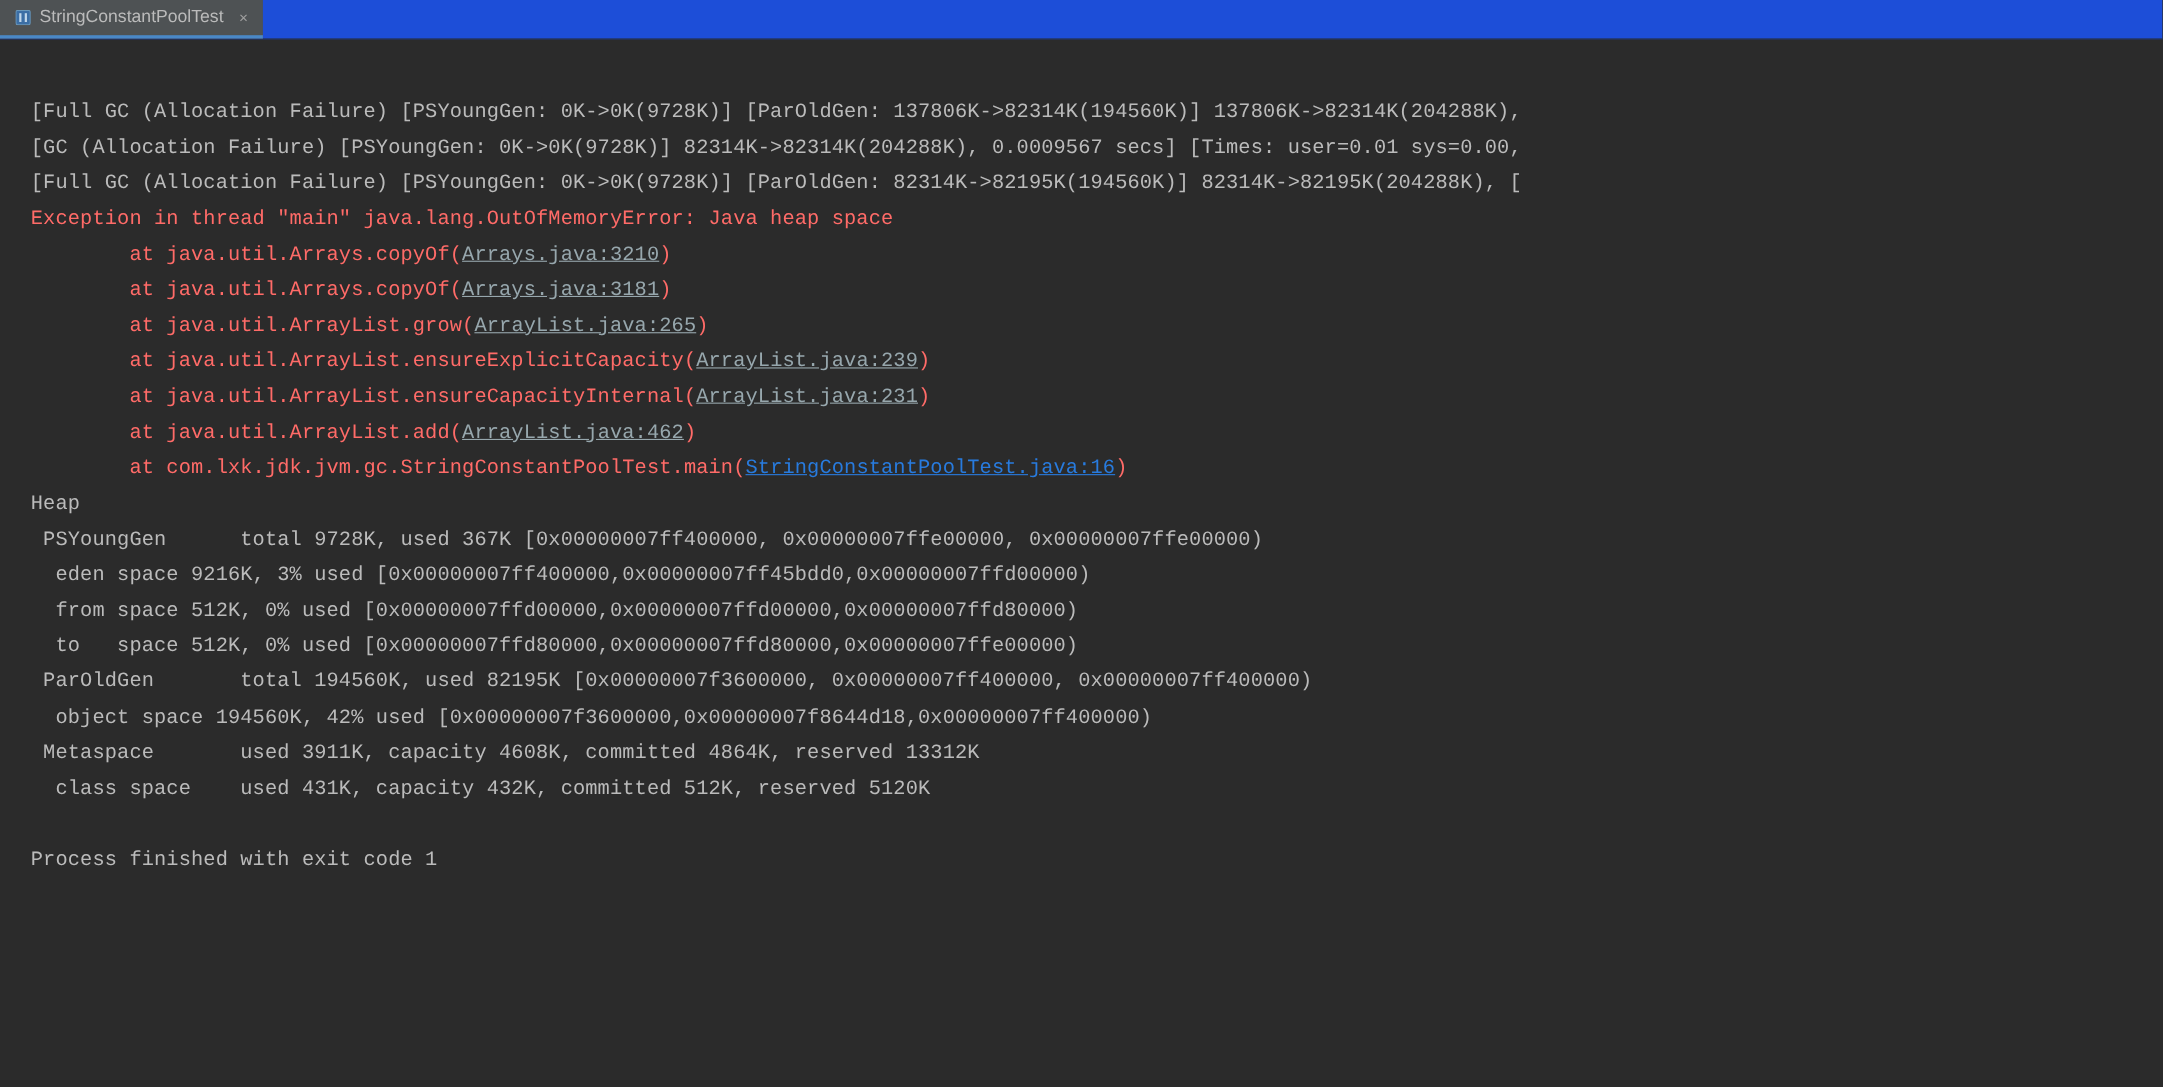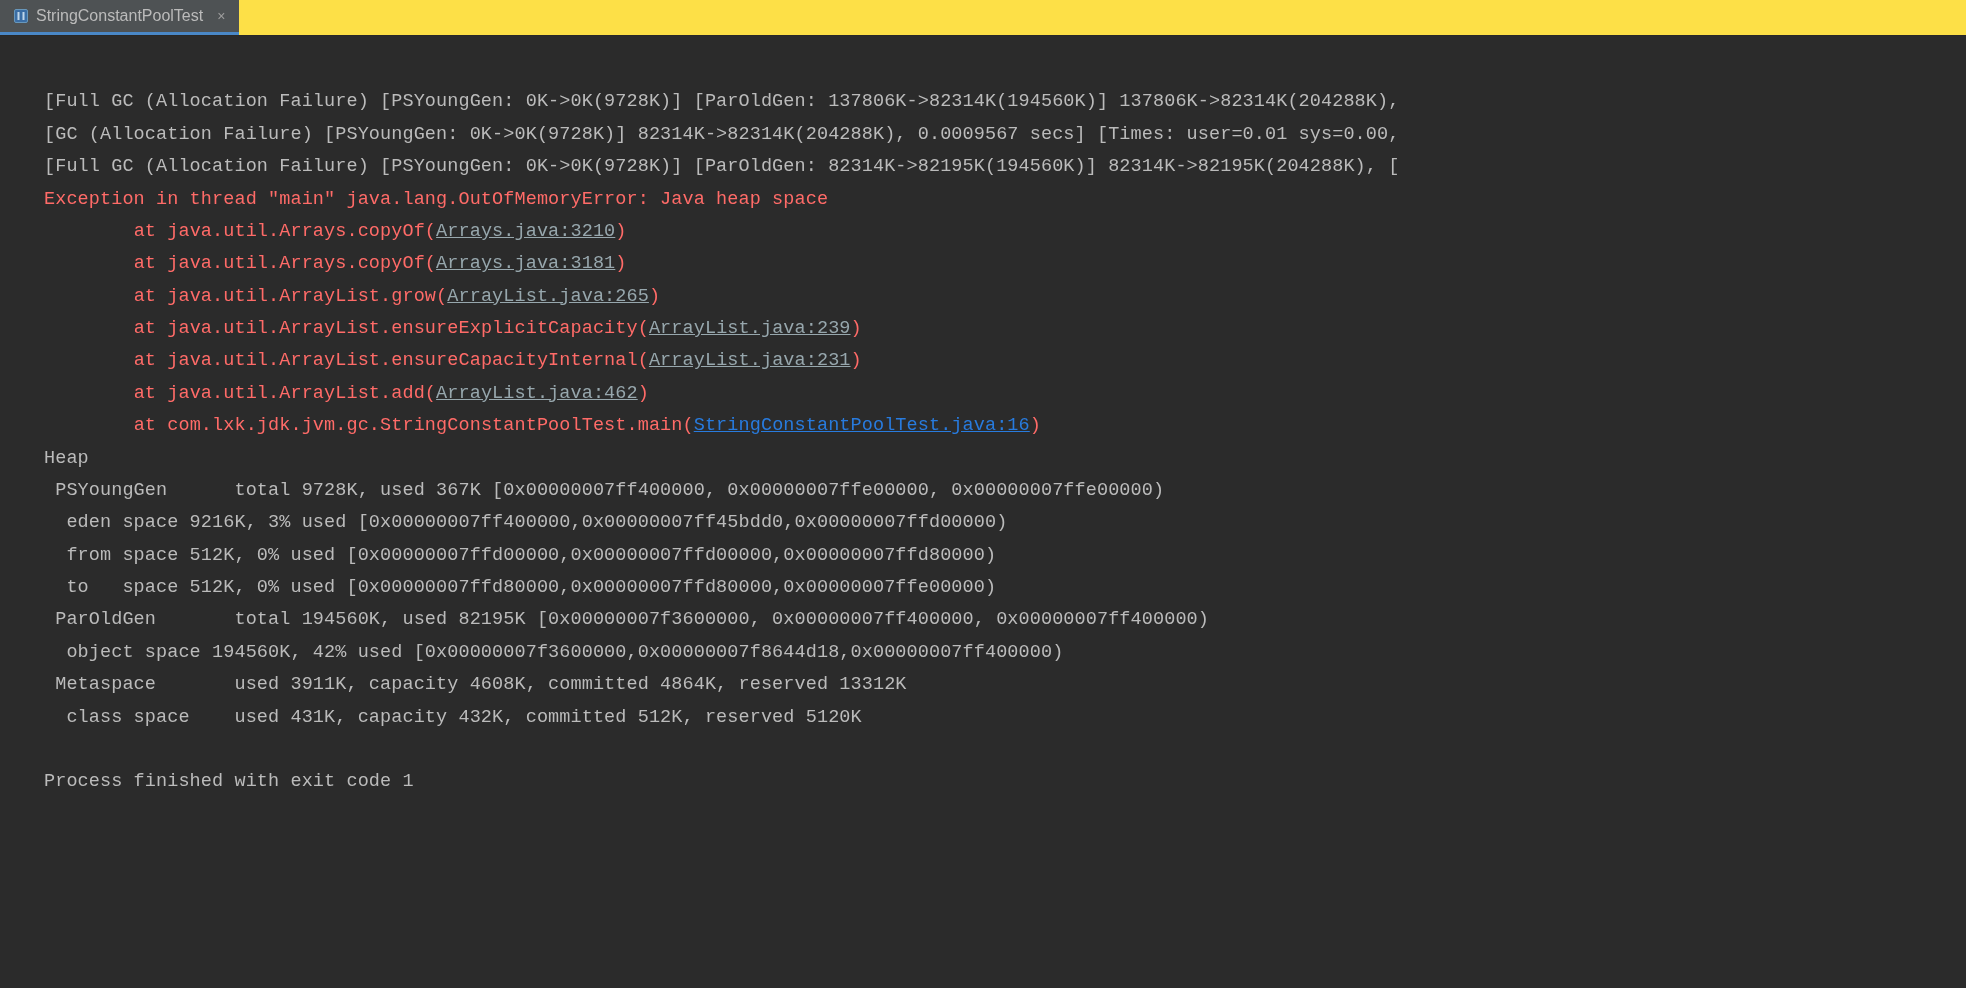--- a/index.html
+++ b/index.html
@@ -7,21 +7,21 @@
       background: #2b2b2b;
       color: #bbbbbb;
       font-family: "Menlo", "Consolas", "Courier New", monospace;
       font-size: 18.5px;
       line-height: 1.75;
       overflow: hidden;
       width: 1966px;
       height: 988px;
     }
     .tab-bar {
-      background: #fde047;
+      background: #1d4ed8;
       display: flex;
       align-items: stretch;
       height: 36px;
       border-bottom: 1px solid #282828;
     }
     .tab {
       display: flex;
       align-items: center;
       gap: 8px;
       padding: 0 14px;
@@ -41,21 +41,20 @@
     .tab .close {
       margin-left: 6px;
       color: #9e9e9e;
       font-size: 14px;
       cursor: pointer;
     }
     .console {
       padding: 18px 8px 0 28px;
       white-space: pre;
       letter-spacing: 0.1px;
-      margin-left: 16px;
     }
     .err { color: #ff6b68; }
     .link { color: #97a7ad; text-decoration: underline; cursor: pointer; }
     .link-blue { color: #287bde; text-decoration: underline; cursor: pointer; }
     .out { color: #bbbbbb; }
   </style>
 </head>
 <body>
 
 <div class="tab-bar">

